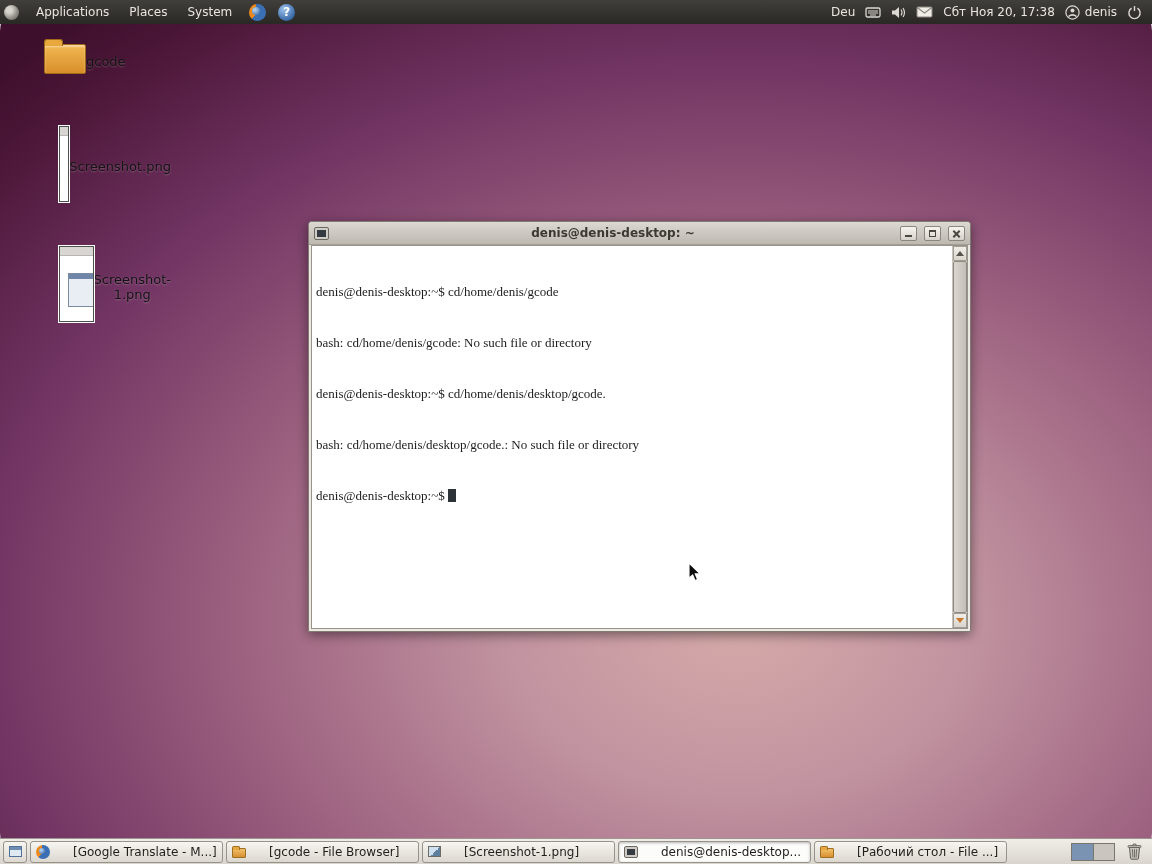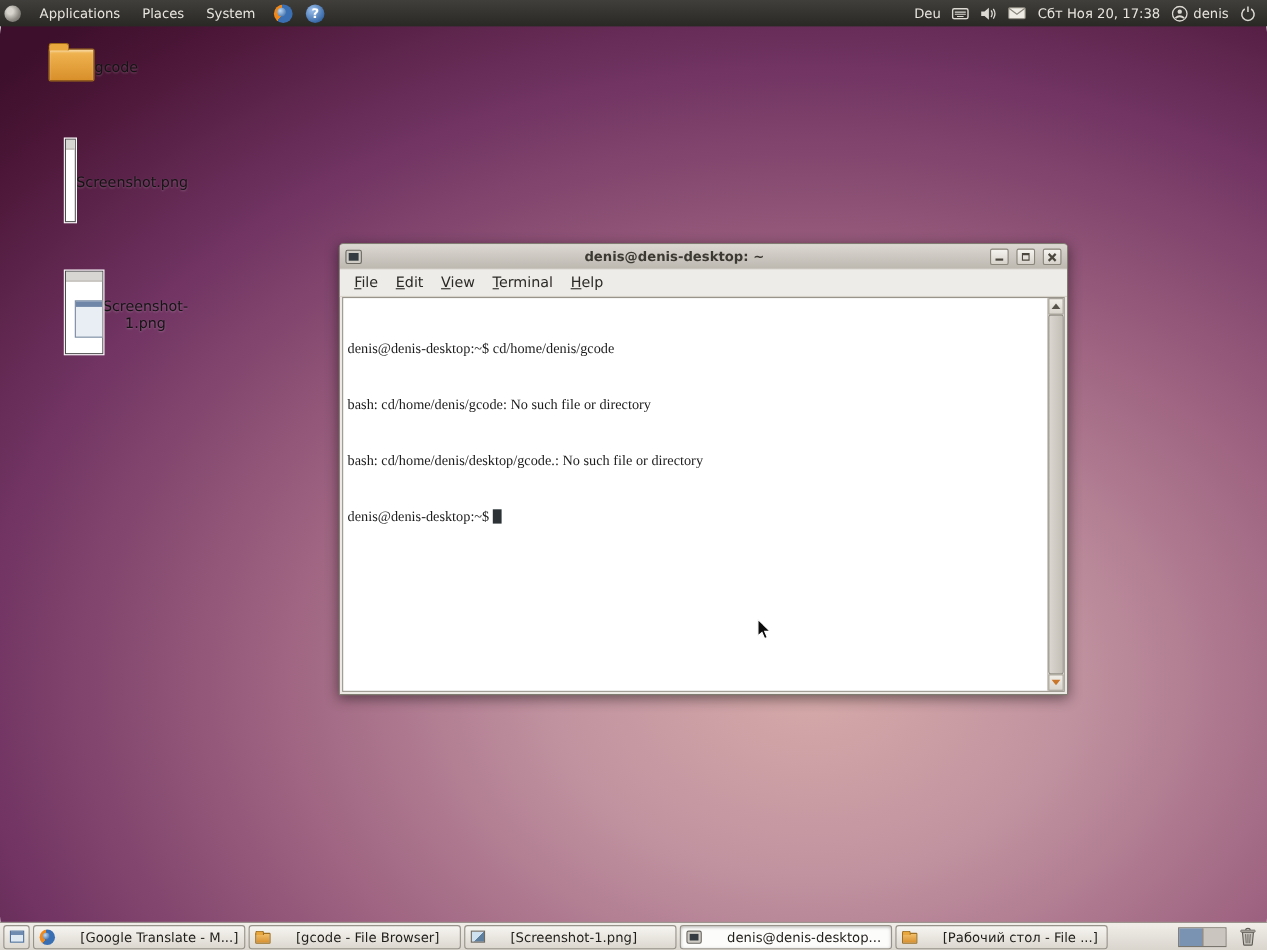--- a/index.html
+++ b/index.html
@@ -186,31 +186,25 @@
       <span class="titlebar-icon"></span>
       <span class="title-text">denis@denis-desktop: ~</span>
       <span class="win-btn">
           <span class="g-min"></span>
         </span>
       <span class="win-btn">
           <span class="g-max"></span>
         </span>
       <span class="win-btn"><span class="g-close"></span></span>
     </div>
-    <div class="menubar">
-      <span class="menu-item">File</span>
-      <span class="menu-item">Edit</span>
-      <span class="menu-item">View</span>
-      <span class="menu-item">Terminal</span>
-      <span class="menu-item">Help</span>
-    </div>
     <div class="term-body">
       <div class="term-text">
         <div>denis@denis-desktop:~$ cd/home/denis/gcode</div>
         <div>bash: cd/home/denis/gcode: No such file or directory</div>
+        <div>denis@denis-desktop:~$ cd/home/denis/desktop/gcode.</div>
         <div>bash: cd/home/denis/desktop/gcode.: No such file or directory</div>
         <div><span>denis@denis-desktop:~$ </span><span class="term-cursor"></span></div>
       </div>
       <div class="term-scrollbar">
         <div class="sb-btn">
             <span class="tri-up"></span>
           </div>
         <div class="sb-thumb"></div>
         <div class="sb-btn">
             <span class="tri-down"></span>

